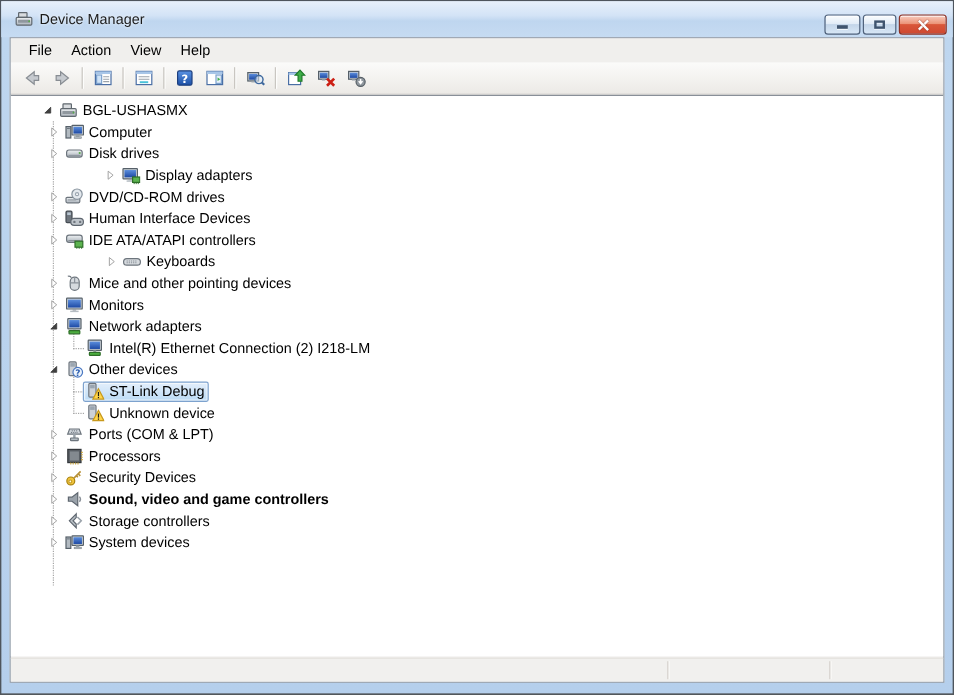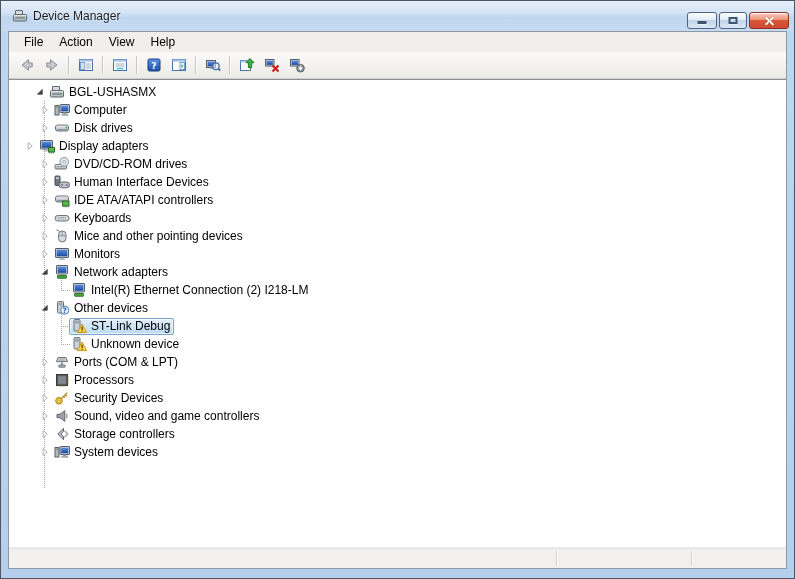--- a/index.html
+++ b/index.html
@@ -390,21 +390,21 @@
                 <use href="#exp-closed"></use>
               </svg>
             </span>
             <span class="item-body">
               <svg class="ic" viewBox="0 0 16 16">
                 <use href="#disk"></use>
               </svg>
               <span class="lbl">Disk drives</span>
             </span>
           </div>
-          <div class="row" style="padding-left: 14px;">
+          <div class="row" style="padding-left: 39px; margin-left: 37px;">
             <span class="expander">
               <svg viewBox="0 0 16 16">
                 <use href="#exp-closed"></use>
               </svg>
             </span>
             <span class="item-body">
               <svg class="ic" viewBox="0 0 16 16">
                 <use href="#display"></use>
               </svg>
               <span class="lbl">Display adapters</span>
@@ -442,21 +442,21 @@
                 <use href="#exp-closed"></use>
               </svg>
             </span>
             <span class="item-body">
               <svg class="ic" viewBox="0 0 16 16">
                 <use href="#ide"></use>
               </svg>
               <span class="lbl">IDE ATA/ATAPI controllers</span>
             </span>
           </div>
-          <div class="row" style="padding-left: 29px;">
+          <div class="row" style="padding-left: 29px; margin-left: 48px;">
             <span class="expander">
               <svg viewBox="0 0 16 16">
                 <use href="#exp-closed"></use>
               </svg>
             </span>
             <span class="item-body">
               <svg class="ic" viewBox="0 0 16 16">
                 <use href="#keyboard"></use>
               </svg>
               <span class="lbl">Keyboards</span>
@@ -573,21 +573,21 @@
                 <use href="#exp-closed"></use>
               </svg>
             </span>
             <span class="item-body">
               <svg class="ic" viewBox="0 0 16 16">
                 <use href="#security"></use>
               </svg>
               <span class="lbl">Security Devices</span>
             </span>
           </div>
-          <div class="row" style="padding-left: 29px;">
+          <div class="row" style="padding-left: 29px; font-weight: bold;">
             <span class="expander">
               <svg viewBox="0 0 16 16">
                 <use href="#exp-closed"></use>
               </svg>
             </span>
             <span class="item-body">
               <svg class="ic" viewBox="0 0 16 16">
                 <use href="#sound"></use>
               </svg>
               <span class="lbl">Sound, video and game controllers</span>

